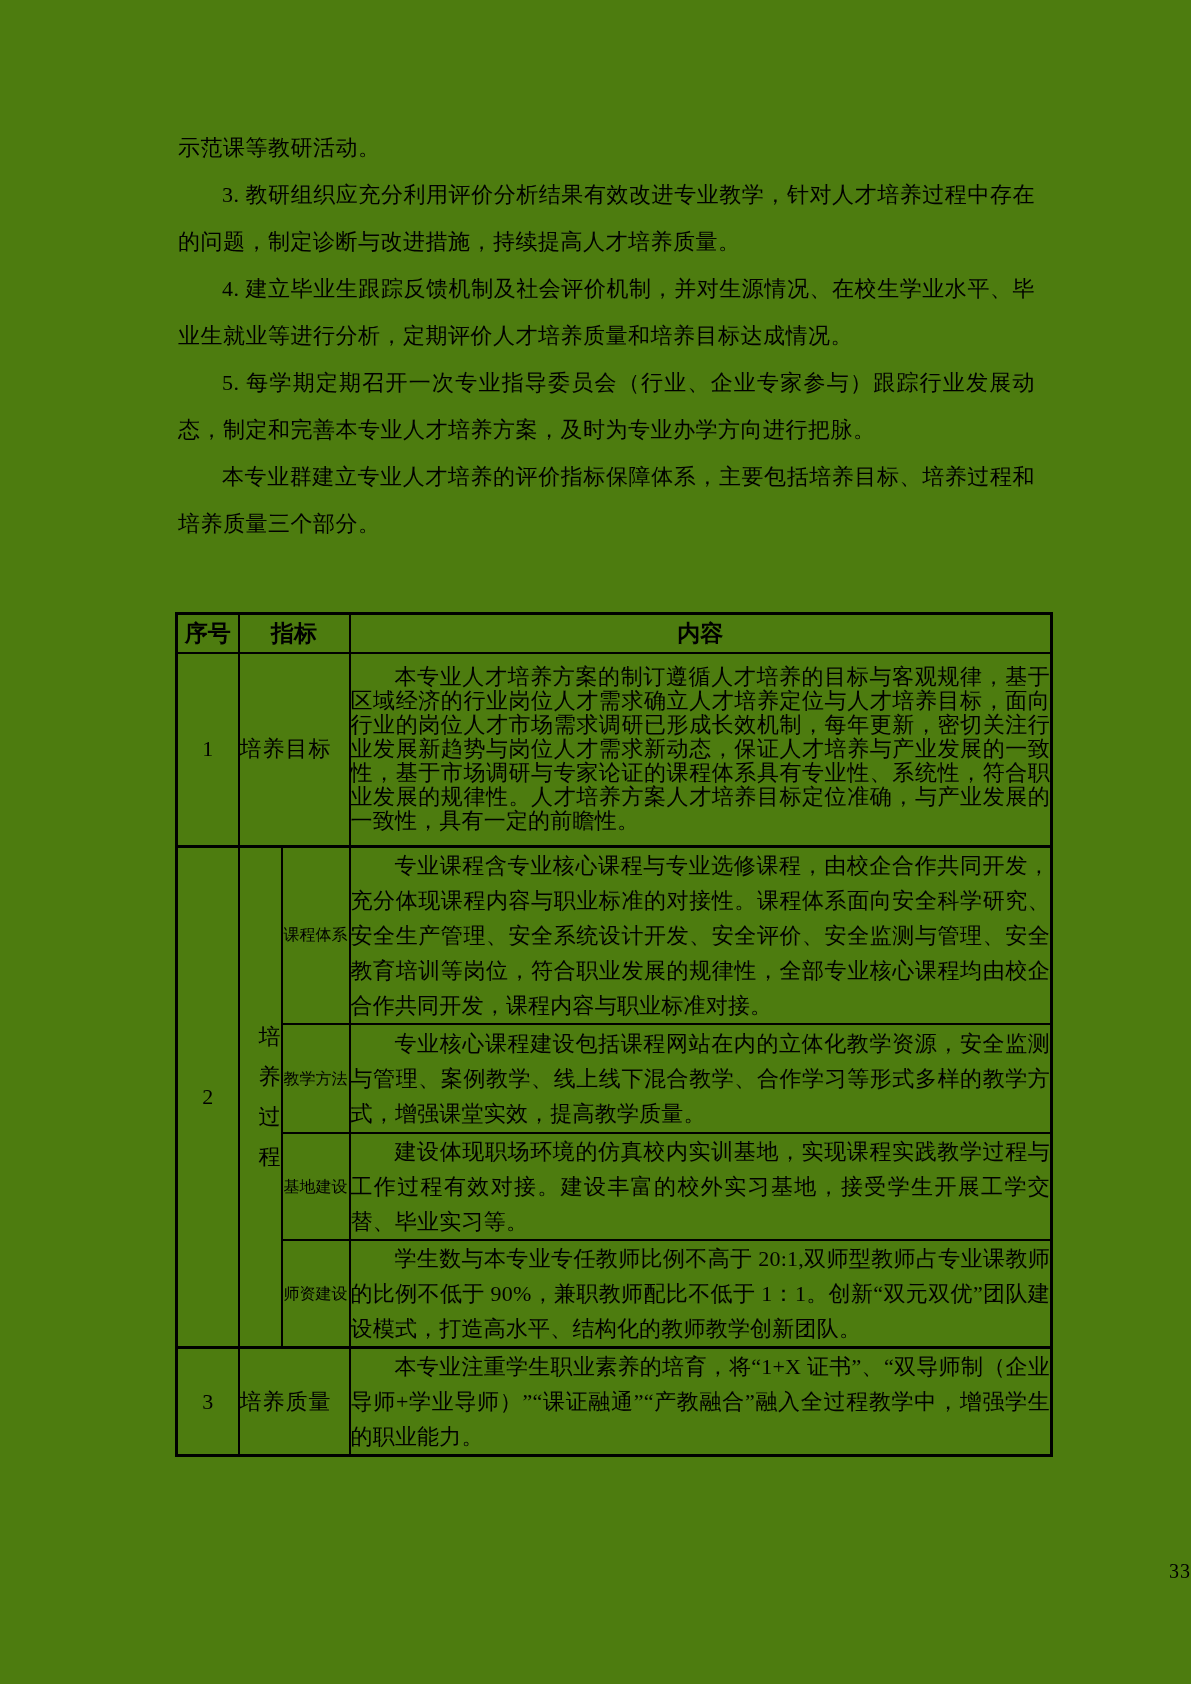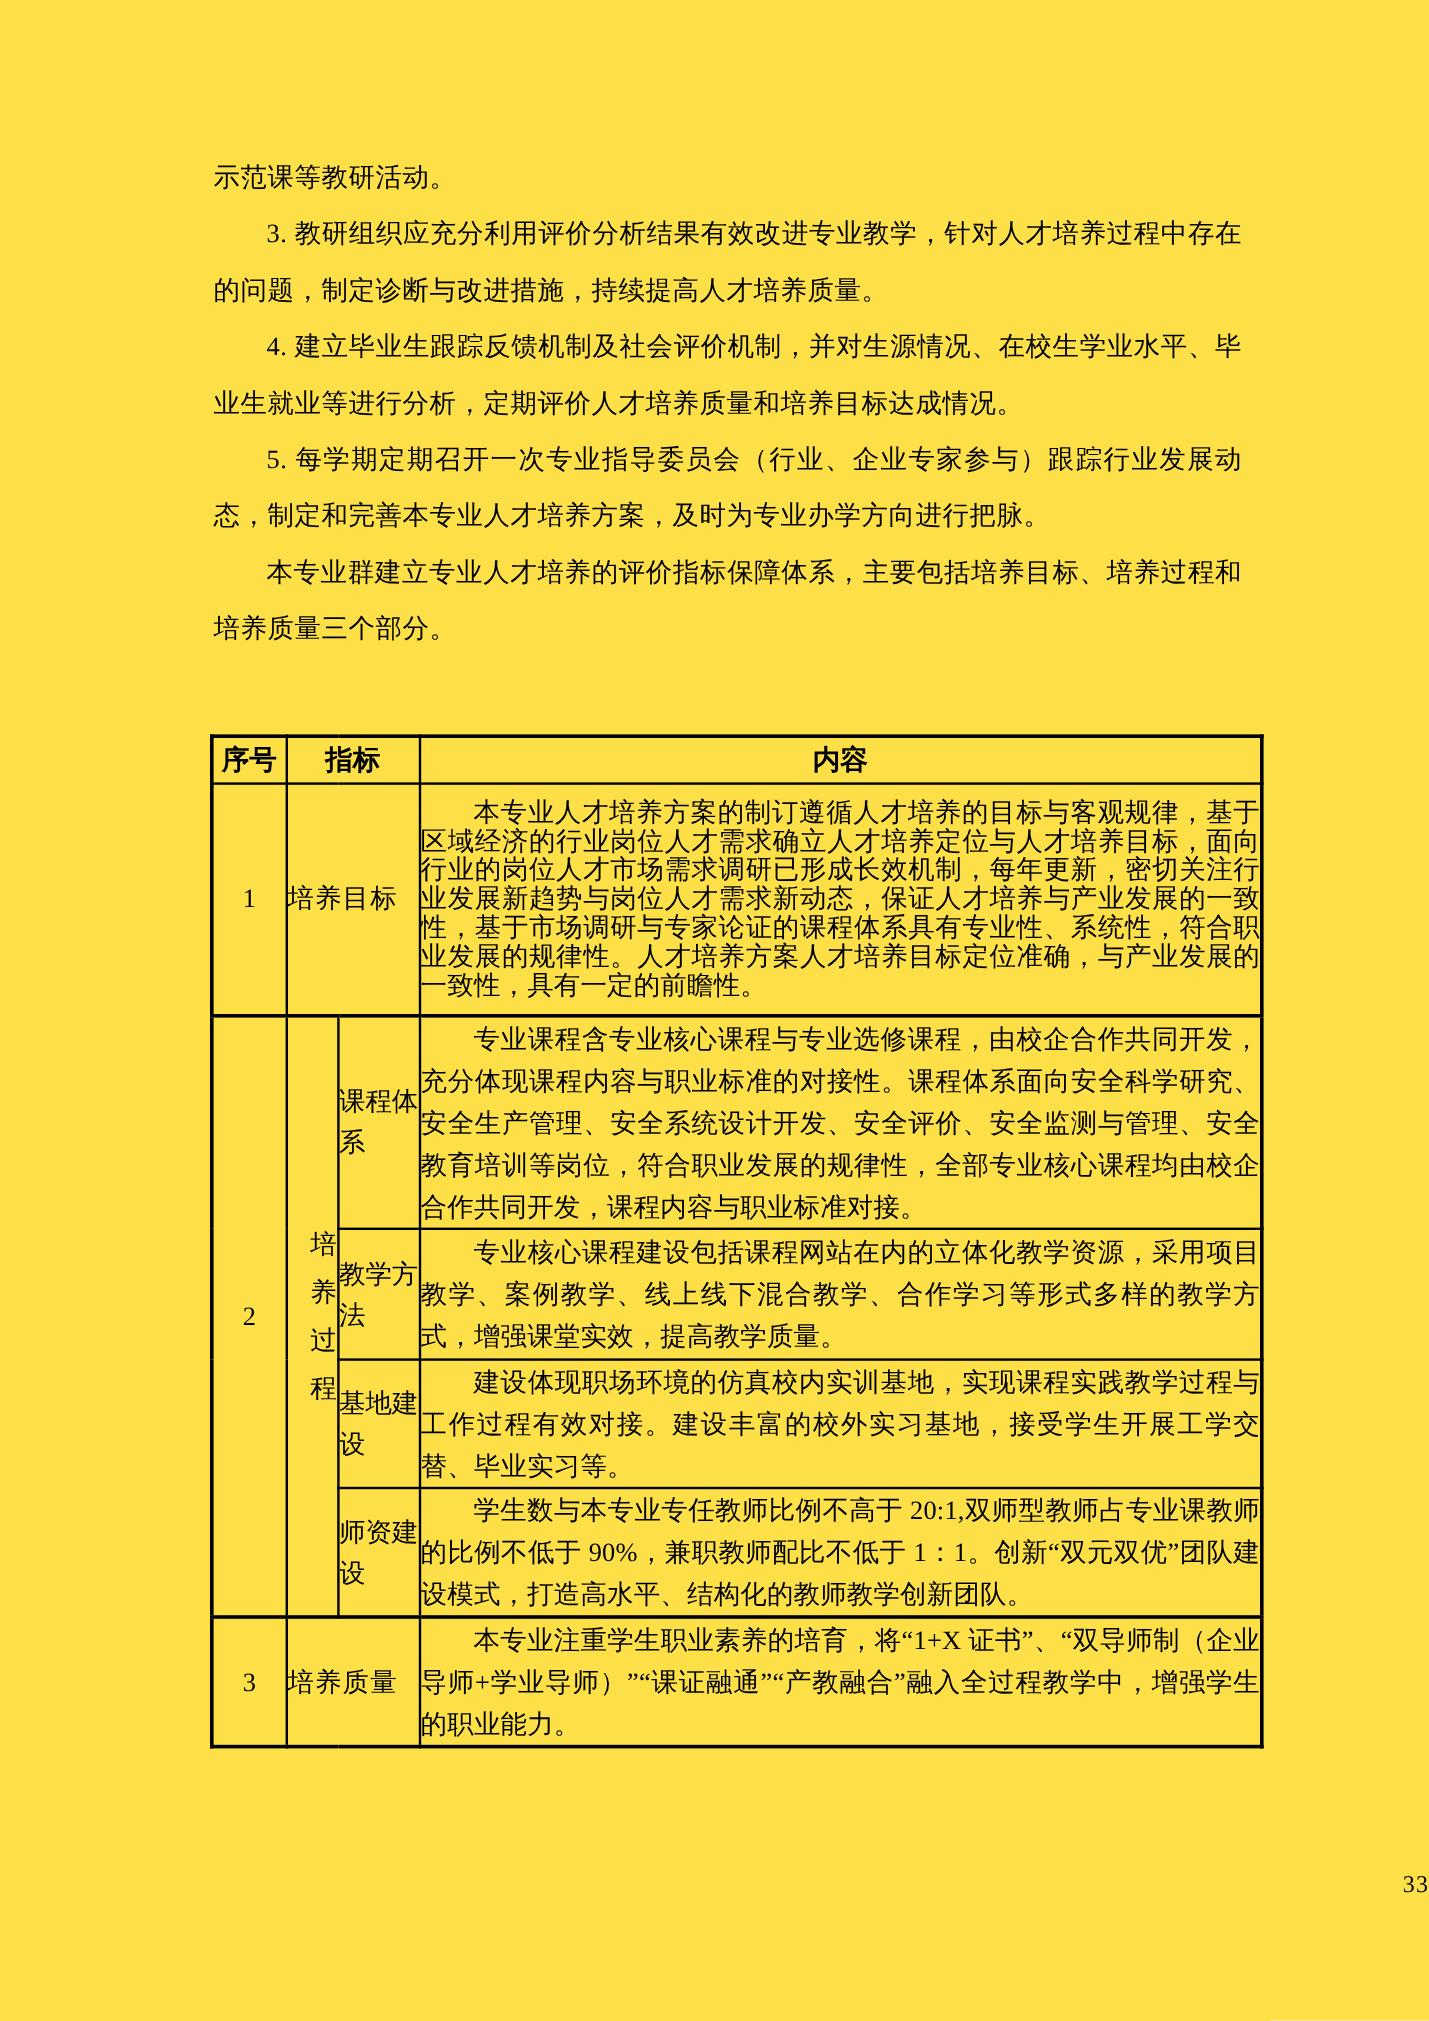--- a/index.html
+++ b/index.html
@@ -4,21 +4,21 @@
 <style>
   html, body {
     margin: 0;
     padding: 0;
     background: #ffffff;
   }
   .page {
     position: relative;
     width: 1191px;
     height: 1684px;
-    background: #fde047;
+    background: #4d7c0f;
     color: #000000;
     font-family: "Liberation Serif", "DejaVu Serif", serif;
     overflow: hidden;
   }
   
   .text-block {
     position: absolute;
     left: 178px;
     top: 124px;
     width: 857px;
@@ -73,22 +73,22 @@
     letter-spacing: 1px;
   }
   td.vert {
     text-align: right;
     font-size: 22px;
     line-height: 40px;
     word-break: break-all;
     padding: 0 9px;
   }
   td.sub {
-    text-align: left;
-    font-size: 22px;
+    text-align: center;
+    font-size: 16px;
     line-height: 34px;
     word-break: break-all;
     padding: 0 11px;
   }
   td.content {
     text-align: justify;
     text-justify: inter-ideograph;
     padding: 3px 9px;
     text-indent: 2em;
     letter-spacing: 0.2px;
@@ -146,21 +146,21 @@
         <td class="content tight">本专业人才培养方案的制订遵循人才培养的目标与客观规律，基于区域经济的行业岗位人才需求确立人才培养定位与人才培养目标，面向行业的岗位人才市场需求调研已形成长效机制，每年更新，密切关注行业发展新趋势与岗位人才需求新动态，保证人才培养与产业发展的一致性，基于市场调研与专家论证的课程体系具有专业性、系统性，符合职业发展的规律性。人才培养方案人才培养目标定位准确，与产业发展的一致性，具有一定的前瞻性。</td>
       </tr>
       <tr class="r2a major">
         <td class="num" rowspan="4">2</td>
         <td class="vert" rowspan="4">培养过程</td>
         <td class="sub">课程体系</td>
         <td class="content loose">专业课程含专业核心课程与专业选修课程，由校企合作共同开发，充分体现课程内容与职业标准的对接性。课程体系面向安全科学研究、安全生产管理、安全系统设计开发、安全评价、安全监测与管理、安全教育培训等岗位，符合职业发展的规律性，全部专业核心课程均由校企合作共同开发，课程内容与职业标准对接。</td>
       </tr>
       <tr class="r2b">
         <td class="sub">教学方法</td>
-        <td class="content loose">专业核心课程建设包括课程网站在内的立体化教学资源，采用项目教学、案例教学、线上线下混合教学、合作学习等形式多样的教学方式，增强课堂实效，提高教学质量。</td>
+        <td class="content loose">专业核心课程建设包括课程网站在内的立体化教学资源，安全监测与管理、案例教学、线上线下混合教学、合作学习等形式多样的教学方式，增强课堂实效，提高教学质量。</td>
       </tr>
       <tr class="r2c">
         <td class="sub">基地建设</td>
         <td class="content loose">建设体现职场环境的仿真校内实训基地，实现课程实践教学过程与工作过程有效对接。建设丰富的校外实习基地，接受学生开展工学交替、毕业实习等。</td>
       </tr>
       <tr class="r2d">
         <td class="sub">师资建设</td>
         <td class="content loose">学生数与本专业专任教师比例不高于 20:1,双师型教师占专业课教师的比例不低于 90%，兼职教师配比不低于 1：1。创新“双元双优”团队建设模式，打造高水平、结构化的教师教学创新团队。</td>
       </tr>
       <tr class="r3 major">

